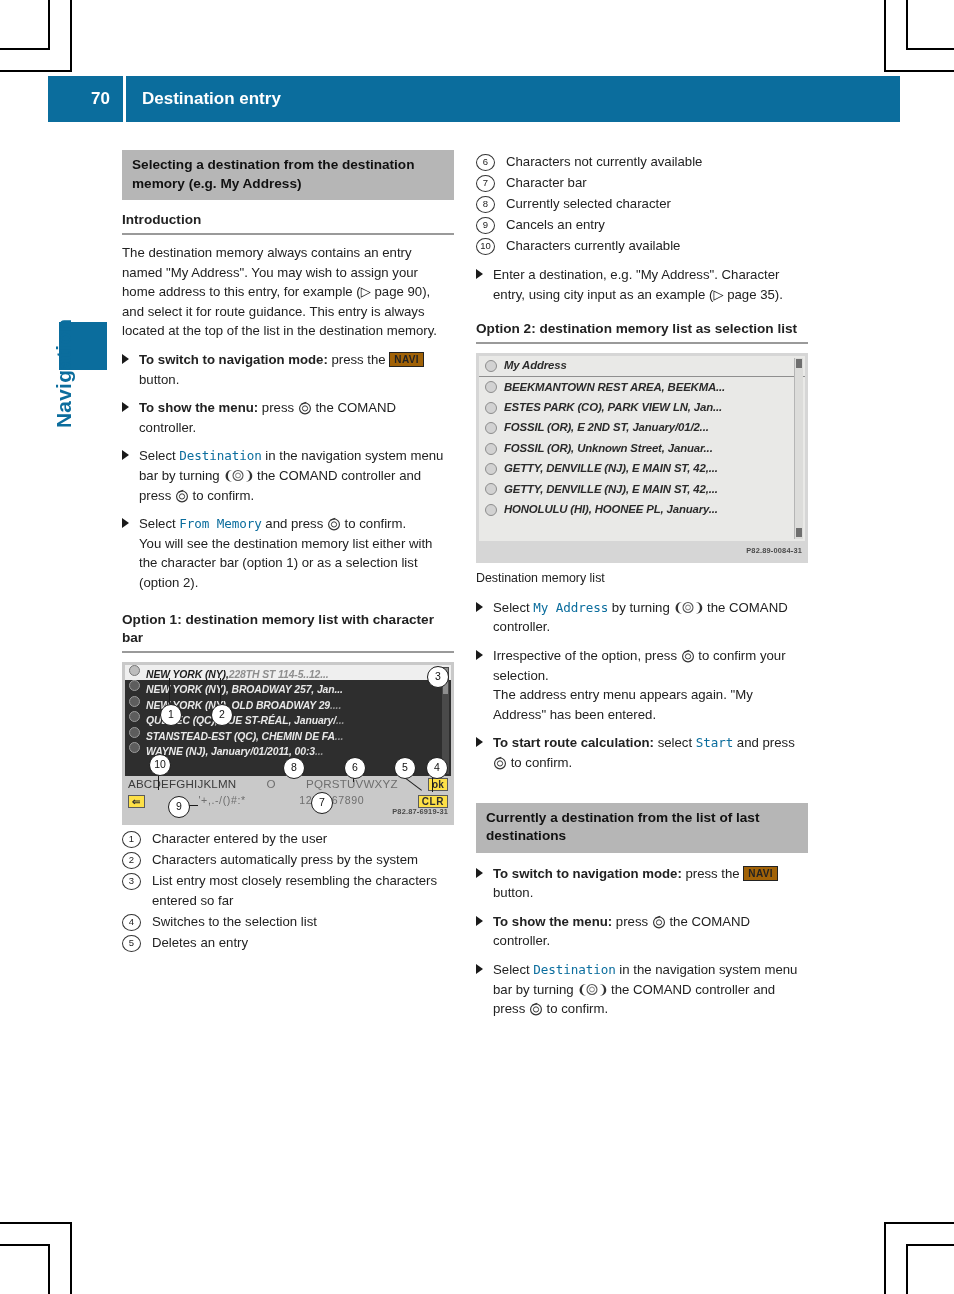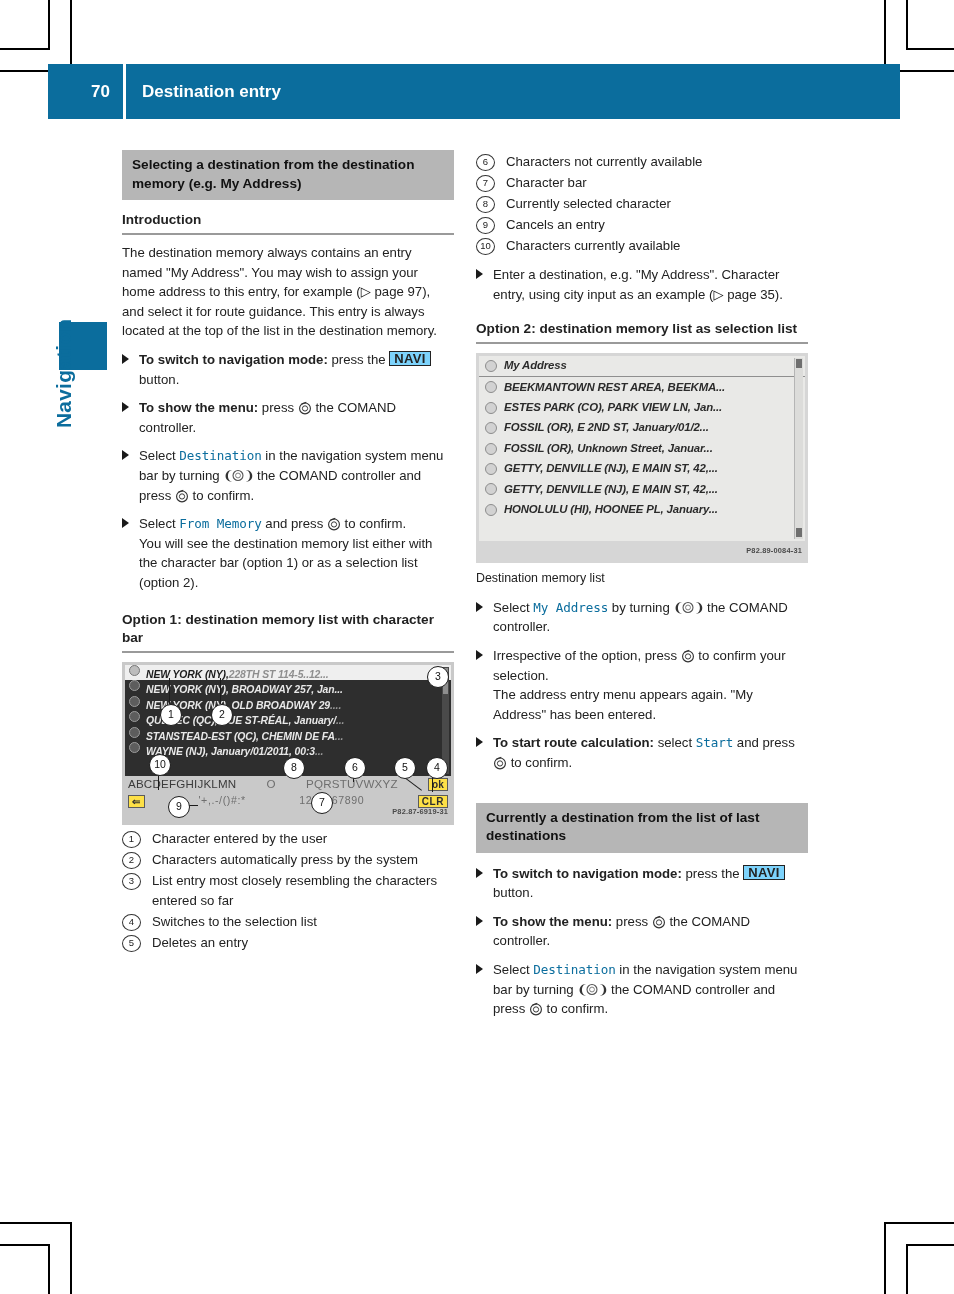--- a/index.html
+++ b/index.html
@@ -16,23 +16,23 @@
     overflow: hidden;
   }
 
   
   .crop { position: absolute; background: #000; }
 
   
   .header {
     position: absolute;
     left: 48px;
-    top: 64px;
+    top: 76px;
     width: 852px;
-    height: 55px;
+    height: 46px;
     display: flex;
   }
   .page-num-box {
     width: 75px;
     background: #0b6d9d;
     color: #ffffff;
     font-size: 17px;
     font-weight: bold;
     display: flex;
     align-items: center;
@@ -169,27 +169,27 @@
     line-height: 14px;
     padding: 0 1px;
     box-sizing: content-box;
     font-family: "Liberation Sans", sans-serif;
   }
 
   
   .navikey {
     display: inline-block;
     border: 1.4px solid #222;
-    font-size: 13px;
+    font-size: 10px;
     font-weight: bold;
     letter-spacing: .3px;
     padding: 1px 4px 1px 4px;
     line-height: 11px;
     vertical-align: 1px;
-    background: #7dd3fc;
+    background: #a16207;
   }
   
   .press {
     display: inline-block;
     vertical-align: -3px;
     width: 14px; height: 14px;
   }
   .turn {
     display: inline-block;
     vertical-align: -3px;
@@ -378,21 +378,21 @@
 
 <div class="chapter-tab"></div>
 <div class="chapter-name">Navigation</div>
 
 <div class="col col-left">
 
   <div class="band">Selecting a destination from the destination memory (e.g. My Address)</div>
 
   <div class="subhead">Introduction</div>
 
-  <p class="para">The destination memory always contains an entry named "My Address". You may wish to assign your home address to this entry, for example (▷ page 97), and select it for route guidance. This entry is always located at the top of the list in the destination memory.</p>
+  <p class="para">The destination memory always contains an entry named "My Address". You may wish to assign your home address to this entry, for example (▷ page 90), and select it for route guidance. This entry is always located at the top of the list in the destination memory.</p>
 
   <div class="step">
     <span class="tri"></span>
     <span class="b">To switch to navigation mode:</span><span> press the </span><span class="navikey">NAVI</span><span> button.</span>
   </div>
 
   <div class="step">
     <span class="tri"></span>
     <span class="b">To show the menu:</span><span> press </span><span class="press"><svg viewBox="0 0 16 16" width="14" height="14">
           <circle cx="8" cy="8.5" r="6.2" fill="none" stroke="#333" stroke-width="1.3"></circle>

